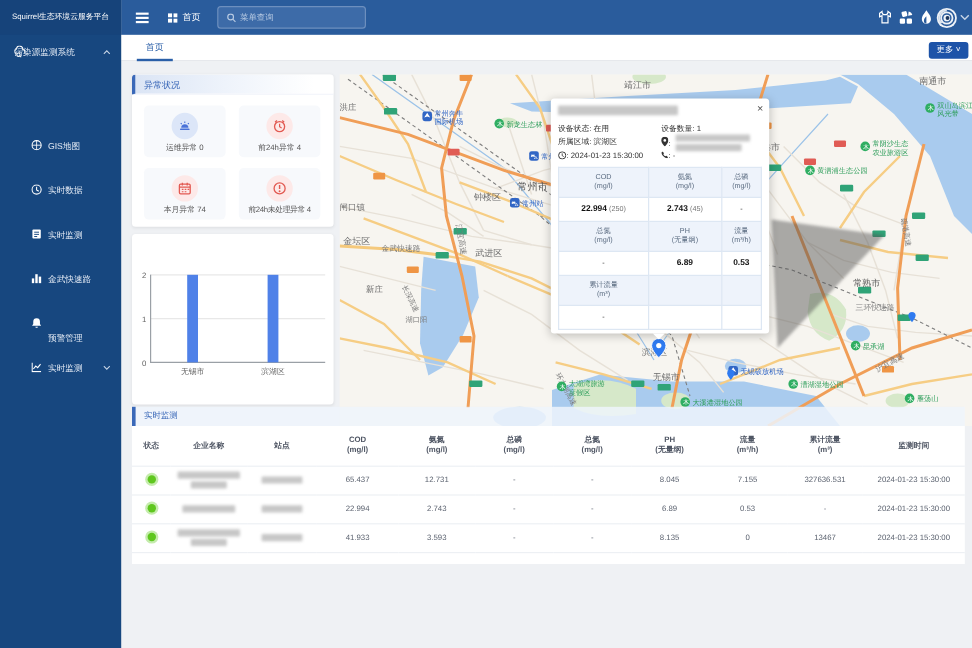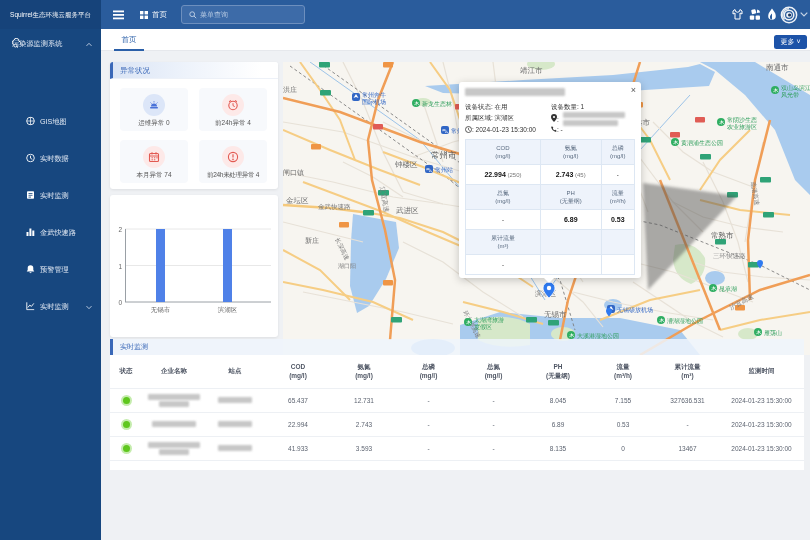--- a/index.html
+++ b/index.html
@@ -351,21 +351,21 @@
           <rect x="3.4" y="1" width="2" height="7.5" fill="#fff"></rect>
           <rect x="6.3" y="3" width="2" height="5.5" fill="#fff"></rect>
         </svg></span>
     <span class="tx" style="left:40px;">金武快速路</span>
   </div>
   <div class="mi" style="top:255px;">
     <span class="ic" style="left:26px;"><svg width="9" height="9" viewBox="0 0 9 9">
           <path d="M4.5 0.8a2.8 2.8 0 0 1 2.8 2.8v2l1 1.4H0.7l1-1.4v-2A2.8 2.8 0 0 1 4.5 0.8z" fill="#fff"></path>
           <path d="M3.5 7.7a1 1 0 0 0 2 0" fill="#fff"></path>
         </svg></span>
-    <span class="tx" style="left:40px;">预警管理</span>
+    <span class="tx" style="left:40px;margin-top:12px;">预警管理</span>
   </div>
   <div class="mi" style="top:292px;">
     <span class="ic" style="left:26px;"><svg width="9" height="9" viewBox="0 0 9 9">
           <path d="M0.8 0.8v7.4h7.4" fill="none" stroke="#fff" stroke-width="0.9"></path>
           <path d="M1.8 6l2-2.4 1.6 1.3 2.4-3" fill="none" stroke="#fff" stroke-width="0.9"></path>
         </svg></span>
     <span class="tx" style="left:40px;">实时监测</span>
     <span class="caret"><svg width="6" height="4" viewBox="0 0 6 4">
           <path d="M0.5 0.6 3 3.2 5.5 0.6" fill="none" stroke="#c6d4e6" stroke-width="0.9"></path>
         </svg></span>

